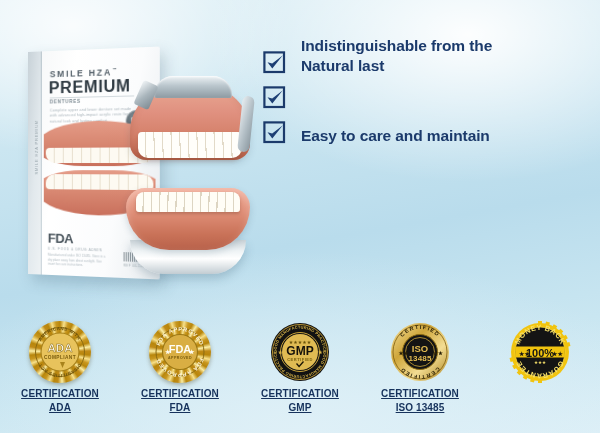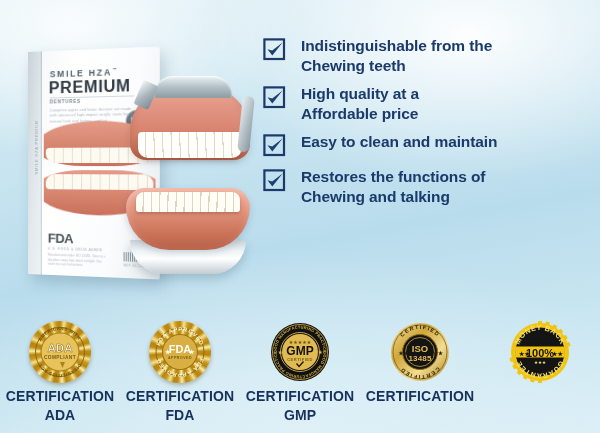--- a/index.html
+++ b/index.html
@@ -302,21 +302,21 @@
 
   
   .features {
     position: absolute;
     left: 263px;
     top: 36px;
     width: 330px;
   }
   .feature-row {
     display: flex;
-    align-items: flex-start;
+    align-items: flex-end;
     margin-bottom: 9px;
   }
   .feature-row:last-child { margin-bottom: 0; }
 
   .checkbox-icon {
     position: relative;
     flex: 0 0 auto;
     width: 24px;
     height: 24px;
     margin-top: 2px;
@@ -349,25 +349,26 @@
     width: 118px;
     text-align: center;
   }
   .badge-art {
     position: relative;
     width: 62px;
     height: 62px;
     margin: 0 auto 4px;
   }
   .badge-caption {
-    font-size: 14px;
+    font-size: 10px;
     font-weight: 700;
     line-height: 1.35;
     color: #16325c;
     letter-spacing: 0.1px;
+    text-decoration: underline;
   }
   .badge-caption .line2 { display: block; }
 
   
   .rosette {
     position: absolute;
     inset: 0;
     border-radius: 50%;
     background:
       conic-gradient(from 0deg,
@@ -445,53 +446,43 @@
 
   <div class="features">
 
     <div class="feature-row">
       <span class="checkbox-icon">
         <svg width="24" height="24" viewBox="0 0 24 24" aria-hidden="true">
           <rect x="1.4" y="1.4" width="19.6" height="19.6" fill="none" stroke="#1b3a6b" stroke-width="2.2"></rect>
           <path d="M4.5 11.2 L9.3 17.4 L24.2 -1.2 L19.6 4.4 L9.2 12.6 Z" fill="#1d3f74"></path>
         </svg>
       </span>
-      <span class="feature-text"><span>Indistinguishable from the</span><br><span>Chewing teeth</span></span>
+      <span class="feature-text"><span>Indistinguishable from the</span><br><span>Natural last</span></span>
     </div>
 
     <div class="feature-row">
       <span class="checkbox-icon">
         <svg width="24" height="24" viewBox="0 0 24 24" aria-hidden="true">
           <rect x="1.4" y="1.4" width="19.6" height="19.6" fill="none" stroke="#1b3a6b" stroke-width="2.2"></rect>
           <path d="M4.5 11.2 L9.3 17.4 L24.2 -1.2 L19.6 4.4 L9.2 12.6 Z" fill="#1d3f74"></path>
         </svg>
       </span>
-      <span class="feature-text"><span>High quality at a</span><br><span>Affordable price</span></span>
     </div>
 
     <div class="feature-row">
       <span class="checkbox-icon">
         <svg width="24" height="24" viewBox="0 0 24 24" aria-hidden="true">
           <rect x="1.4" y="1.4" width="19.6" height="19.6" fill="none" stroke="#1b3a6b" stroke-width="2.2"></rect>
           <path d="M4.5 11.2 L9.3 17.4 L24.2 -1.2 L19.6 4.4 L9.2 12.6 Z" fill="#1d3f74"></path>
         </svg>
       </span>
-      <span class="feature-text"><span>Easy to clean and maintain</span></span>
-    </div>
-
-
-    <div class="feature-row">
-      <span class="checkbox-icon">
-        <svg width="24" height="24" viewBox="0 0 24 24" aria-hidden="true">
-          <rect x="1.4" y="1.4" width="19.6" height="19.6" fill="none" stroke="#1b3a6b" stroke-width="2.2"></rect>
-          <path d="M4.5 11.2 L9.3 17.4 L24.2 -1.2 L19.6 4.4 L9.2 12.6 Z" fill="#1d3f74"></path>
-        </svg>
-      </span>
-      <span class="feature-text"><span>Restores the functions of</span><br><span>Chewing and talking</span></span>
-    </div>
+      <span class="feature-text"><span>Easy to care and maintain</span></span>
+    </div>
+
+
 
   </div>
 
   <div class="badges">
 
     <div class="badge-cell">
       <div class="badge-art">
         <div class="rosette"></div>
         <svg width="62" height="62" viewBox="0 0 62 62" aria-hidden="true">
           <circle cx="31" cy="31" r="24.5" fill="none" stroke="#8a6a12" stroke-width="1"></circle>
@@ -604,20 +595,21 @@
             <textPath href="#iso-bot" startOffset="50%" text-anchor="middle">CERTIFIED</textPath>
           </text>
           <text x="31" y="31" text-anchor="middle" class="arc-text" font-size="9.5" fill="#e3bc52">ISO</text>
           <text x="31" y="40" text-anchor="middle" class="arc-text" font-size="8" fill="#e3bc52" letter-spacing="0.2">13485</text>
           <text x="9.5" y="34" class="arc-text" font-size="5.5" fill="#2a2005">★★</text>
           <text x="44" y="34" class="arc-text" font-size="5.5" fill="#2a2005">★★</text>
         </svg>
       </div>
       <div class="badge-caption">
         <span>CERTIFICATION</span>
+        <span class="line2">ISO 13485</span>
       </div>
     </div>
 
     <div class="badge-cell">
       <div class="badge-art">
         <svg width="62" height="62" viewBox="0 0 62 62" aria-hidden="true">
           <defs>
             <path id="mb-top" d="M31,31 m-22,0 a22,22 0 0,1 44,0"></path>
             <path id="mb-bot" d="M31,31 m21.5,0 a21.5,21.5 0 0,1 -43,0"></path>
             <g id="mb-star-group"></g>

